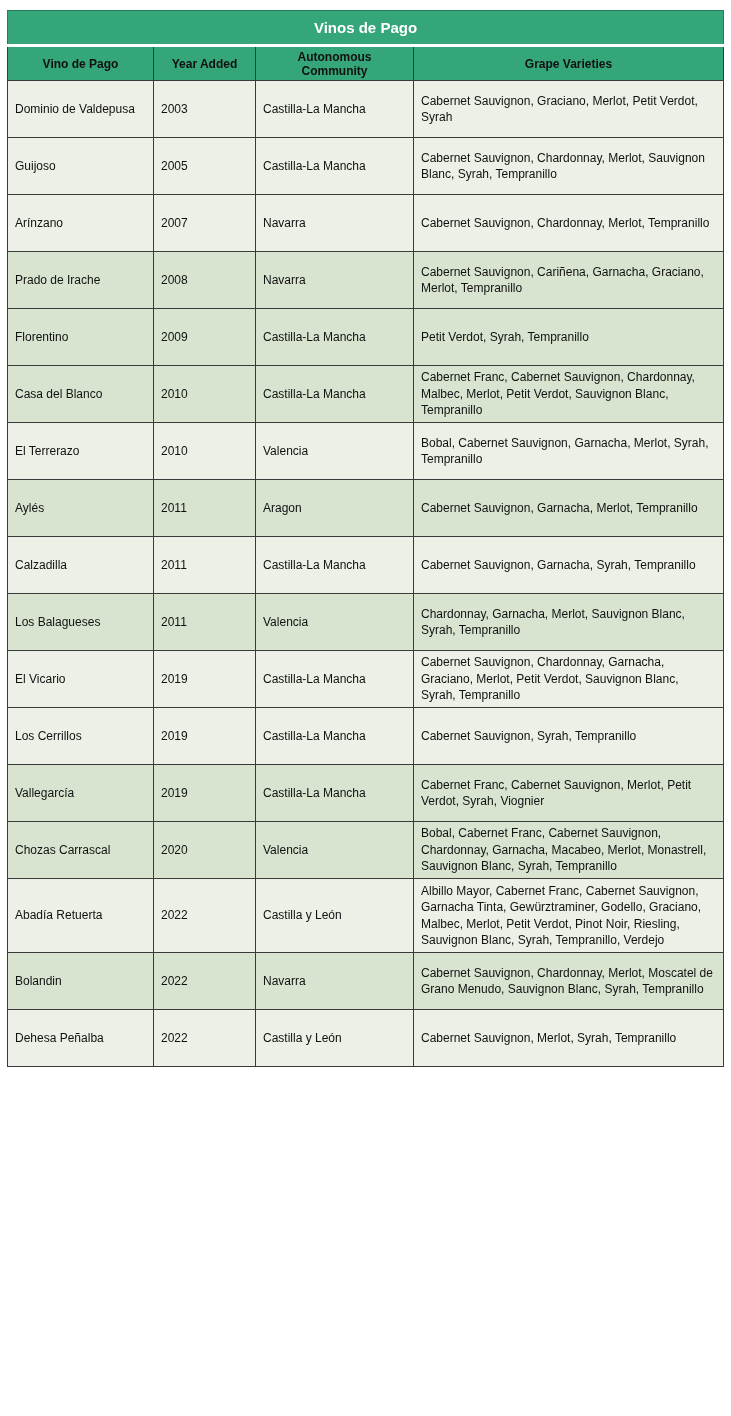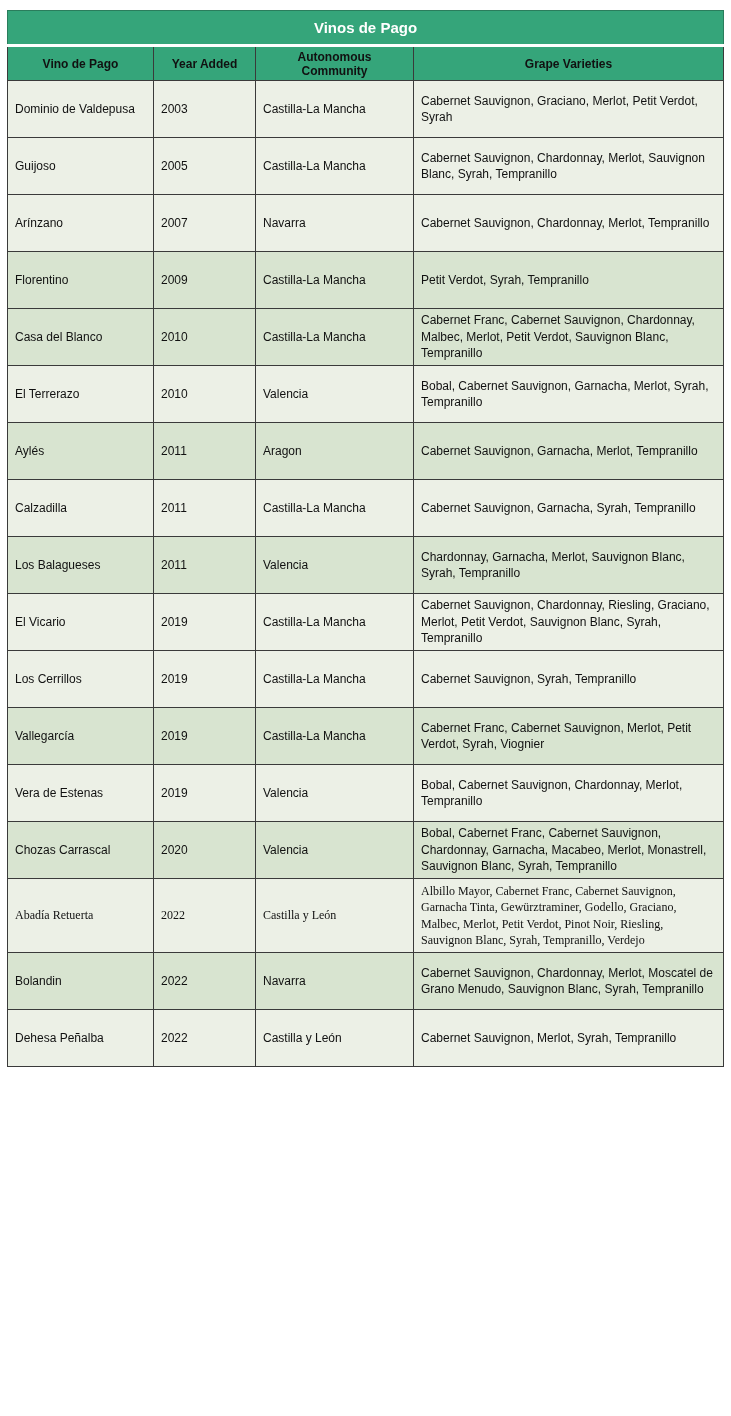--- a/index.html
+++ b/index.html
@@ -4,21 +4,21 @@
 <style>
   html,body{margin:0;padding:0;background:#ffffff;}
   body{width:731px;height:1416px;overflow:hidden;font-family:"Liberation Sans",sans-serif;}
   .wrap{position:absolute;left:7px;top:10px;width:716px;}
   table{border-collapse:collapse;width:716px;table-layout:fixed;}
   .title{background:#35a57a;color:#ffffff;font-weight:bold;font-size:15px;text-align:center;height:33px;border:1px solid #2a7d5c;border-bottom:3px solid #ffffff;}
   th{background:#35a57a;color:#111;font-weight:bold;font-size:12px;text-align:center;padding:0 7px;height:33px;border:1px solid #3a3a3a;}
   td{font-size:12px;color:#111;padding:0 7px;border:1px solid #3a3a3a;vertical-align:middle;line-height:16.5px;height:56px;}
   tr.odd td{background:#ecf0e6;}
   tr.even td{background:#d8e4d0;}
-  tr.tall td{height:73px;font-family:Liberation Serif, serif;}
+  tr.tall td{height:73px;}
 </style>
 </head>
 <body>
 
 <div class="wrap">
 <table>
   <colgroup>
     <col style="width:146px">
         <col style="width:102px">
         <col style="width:158px">
@@ -48,20 +48,26 @@
           <td>Castilla-La Mancha</td>
           <td>Cabernet Sauvignon, Chardonnay, Merlot, Sauvignon Blanc, Syrah, Tempranillo</td>
         </tr>
         <tr class="odd">
           <td>Arínzano</td>
           <td>2007</td>
           <td>Navarra</td>
           <td>Cabernet Sauvignon, Chardonnay, Merlot, Tempranillo</td>
         </tr>
         <tr class="even">
+          <td>Prado de Irache</td>
+          <td>2008</td>
+          <td>Navarra</td>
+          <td>Cabernet Sauvignon, Cariñena, Garnacha, Graciano, Merlot, Tempranillo</td>
+        </tr>
+        <tr class="even">
           <td>Florentino</td>
           <td>2009</td>
           <td>Castilla-La Mancha</td>
           <td>Petit Verdot, Syrah, Tempranillo</td>
         </tr>
         <tr class="even">
           <td>Casa del Blanco</td>
           <td>2010</td>
           <td>Castilla-La Mancha</td>
           <td>Cabernet Franc, Cabernet Sauvignon, Chardonnay, Malbec, Merlot, Petit Verdot, Sauvignon Blanc, Tempranillo</td>
@@ -87,39 +93,33 @@
         <tr class="even">
           <td>Los Balagueses</td>
           <td>2011</td>
           <td>Valencia</td>
           <td>Chardonnay, Garnacha, Merlot, Sauvignon Blanc, Syrah, Tempranillo</td>
         </tr>
         <tr class="odd">
           <td>El Vicario</td>
           <td>2019</td>
           <td>Castilla-La Mancha</td>
-          <td>Cabernet Sauvignon, Chardonnay, Riesling, Graciano, Merlot, Petit Verdot, Sauvignon Blanc, Syrah, Tempranillo</td>
+          <td>Cabernet Sauvignon, Chardonnay, Garnacha, Graciano, Merlot, Petit Verdot, Sauvignon Blanc, Syrah, Tempranillo</td>
         </tr>
         <tr class="odd">
           <td>Los Cerrillos</td>
           <td>2019</td>
           <td>Castilla-La Mancha</td>
           <td>Cabernet Sauvignon, Syrah, Tempranillo</td>
         </tr>
         <tr class="even">
           <td>Vallegarcía</td>
           <td>2019</td>
           <td>Castilla-La Mancha</td>
           <td>Cabernet Franc, Cabernet Sauvignon, Merlot, Petit Verdot, Syrah, Viognier</td>
-        </tr>
-        <tr class="odd">
-          <td>Vera de Estenas</td>
-          <td>2019</td>
-          <td>Valencia</td>
-          <td>Bobal, Cabernet Sauvignon, Chardonnay, Merlot, Tempranillo</td>
         </tr>
         <tr class="even">
           <td>Chozas Carrascal</td>
           <td>2020</td>
           <td>Valencia</td>
           <td>Bobal, Cabernet Franc, Cabernet Sauvignon, Chardonnay, Garnacha, Macabeo, Merlot, Monastrell, Sauvignon Blanc, Syrah, Tempranillo</td>
         </tr>
         <tr class="odd tall">
           <td>Abadía Retuerta</td>
           <td>2022</td>

